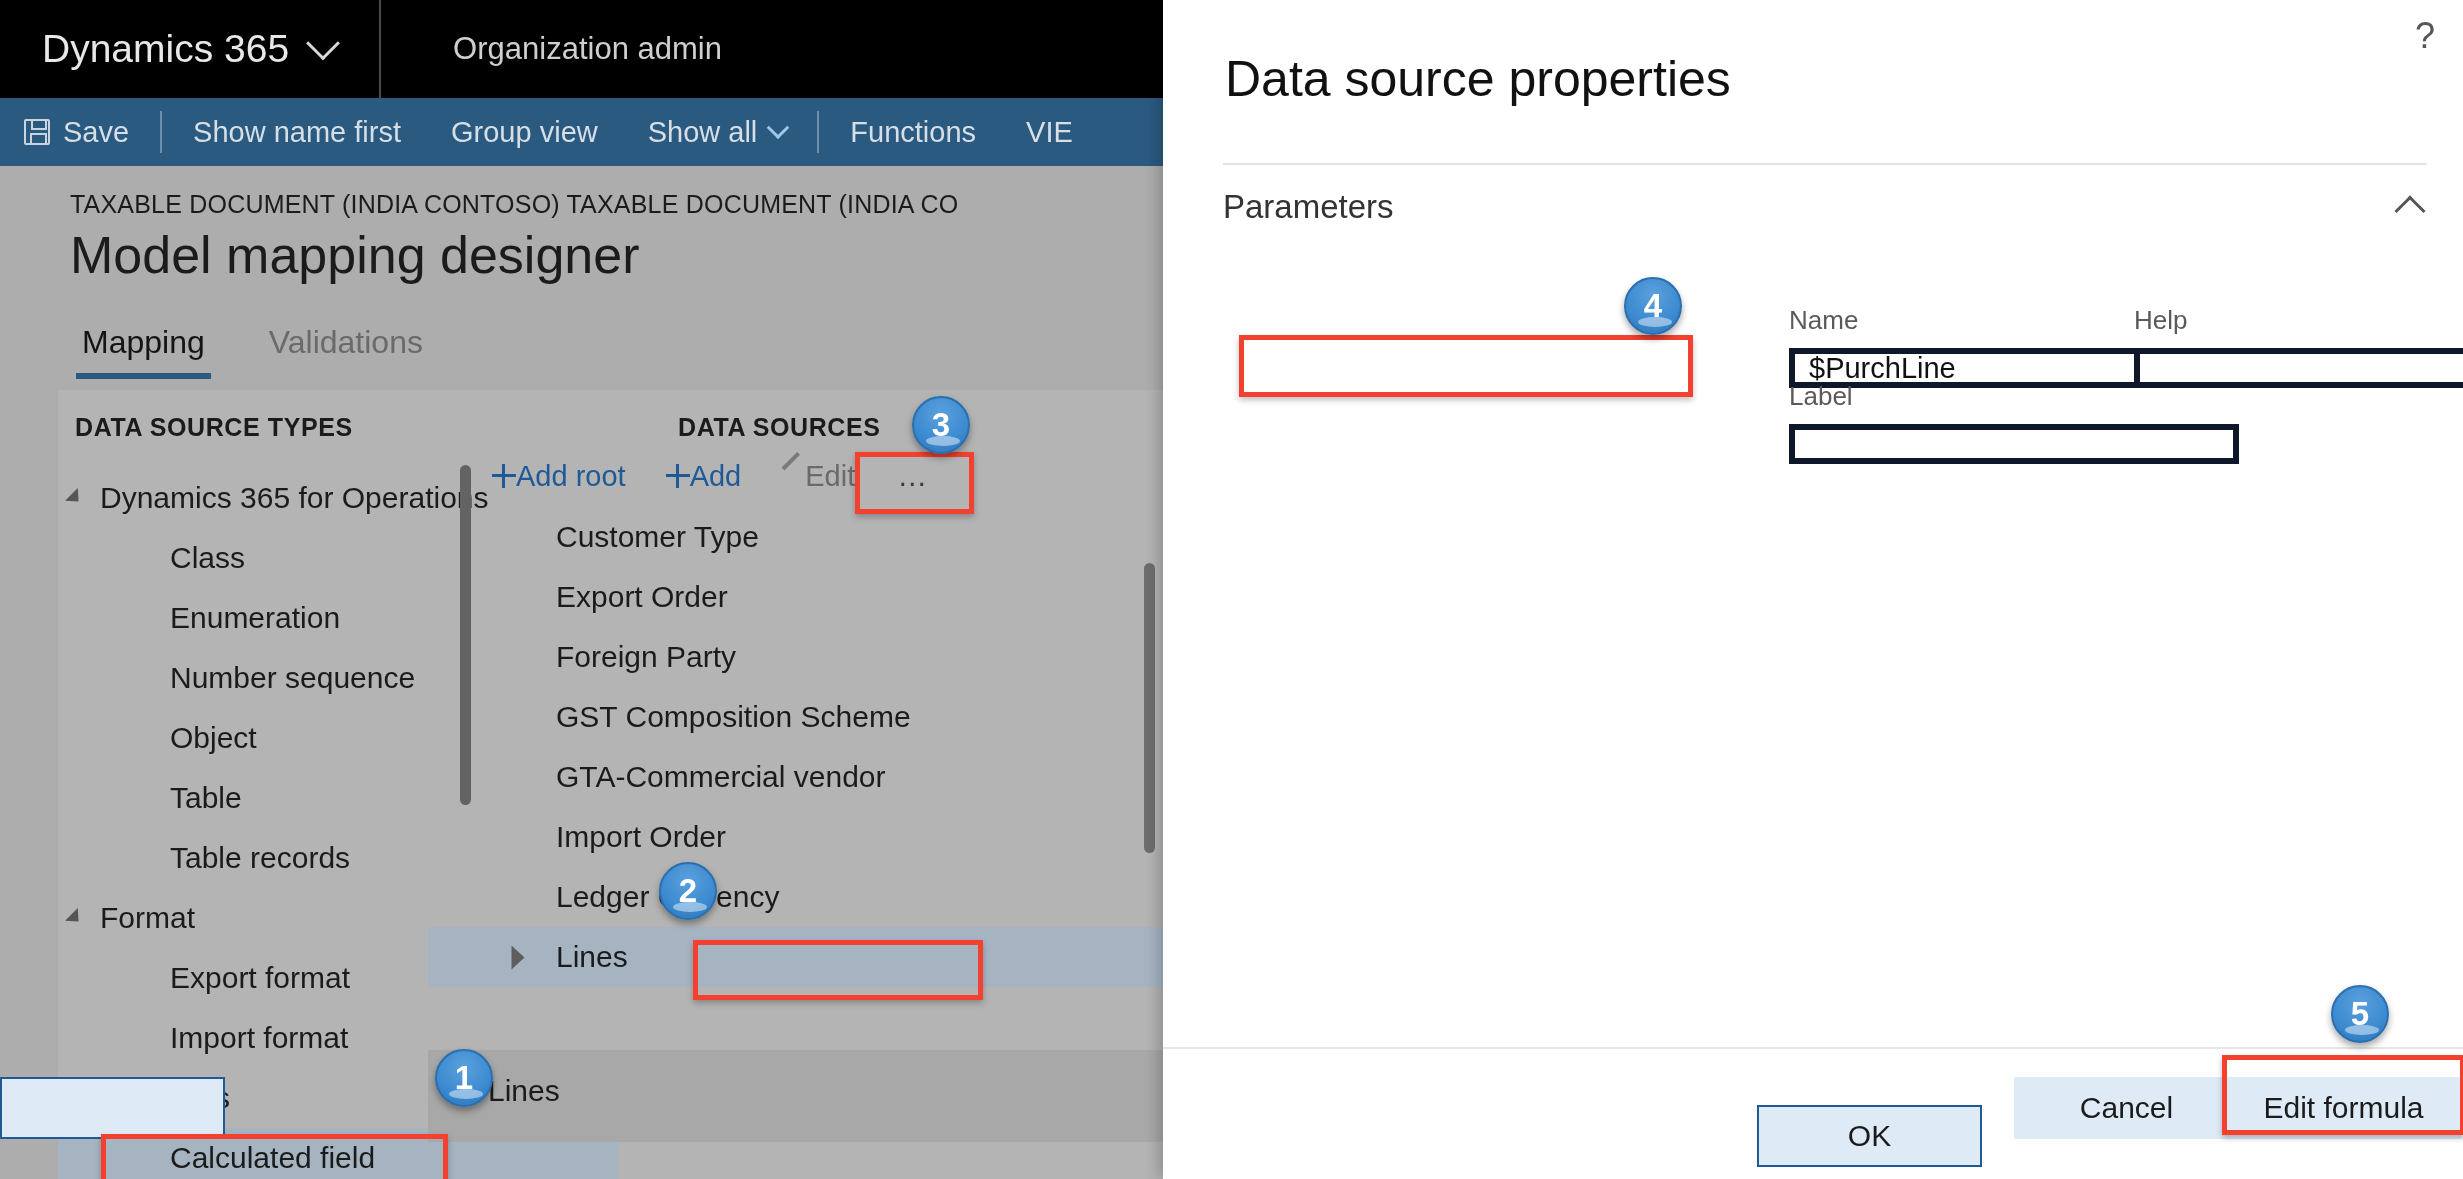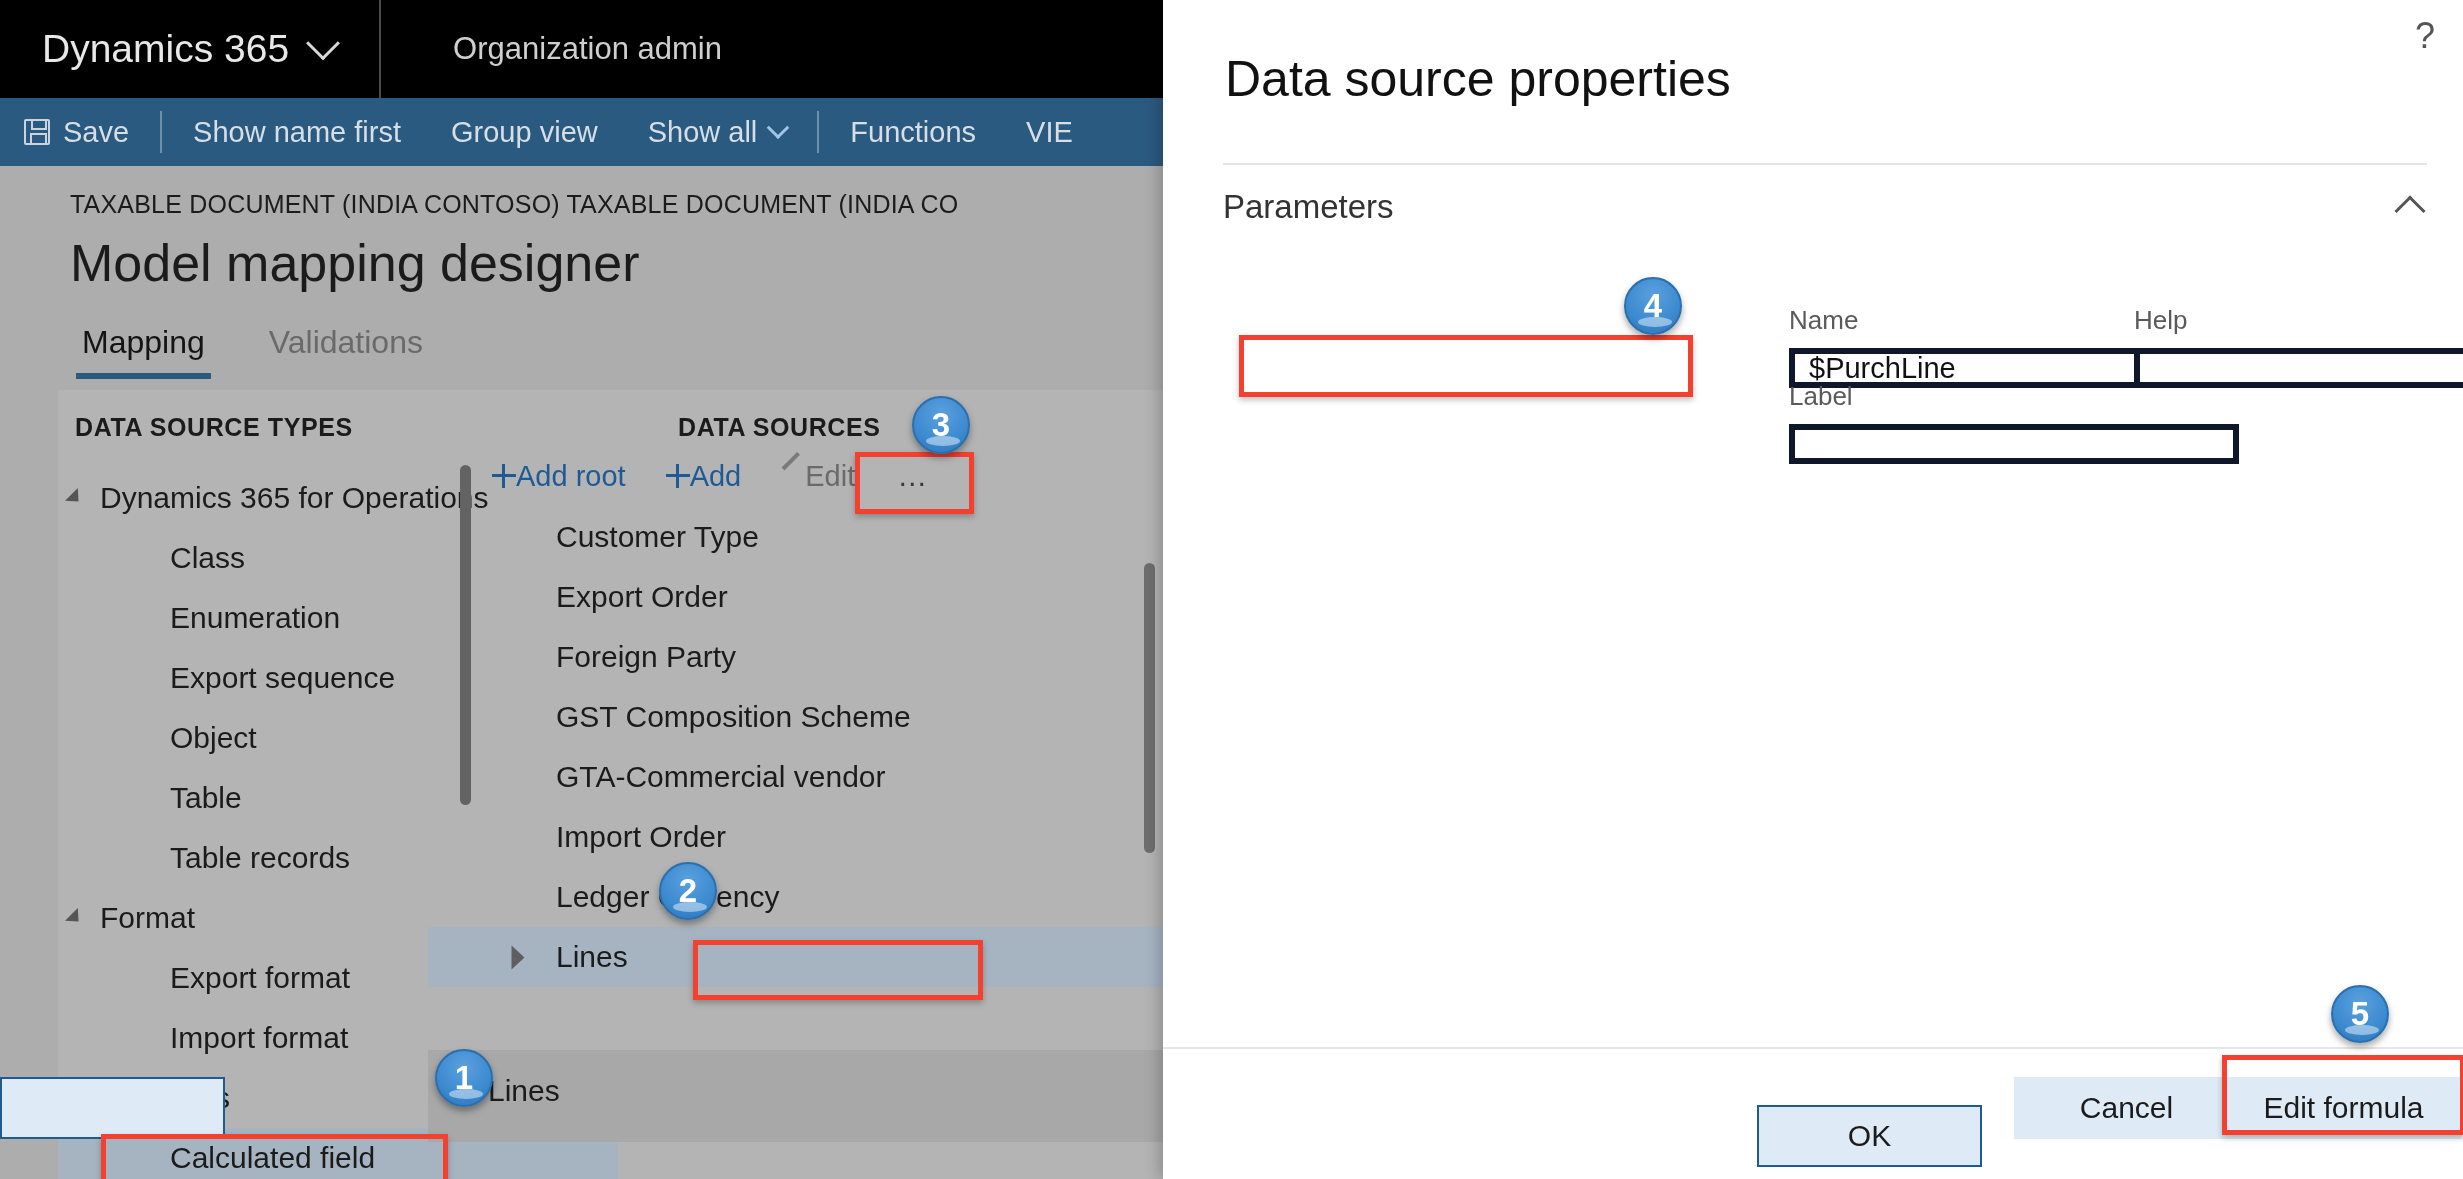--- a/index.html
+++ b/index.html
@@ -76,21 +76,21 @@
   }
 
   
   .page-head { position: absolute; top: 190px; left: 70px; }
   .breadcrumb {
     font-size: 25px; color: #1b1b1b; letter-spacing: .2px;
     white-space: nowrap;
   }
   .page-title {
     font-size: 52px; color: #1b1b1b; font-weight: 300;
-    margin-top: 14px; white-space: nowrap;
+    margin-top: 6px; white-space: nowrap;
   }
 
   
   .tabs { position: absolute; top: 324px; left: 58px; display: flex; gap: 16px; }
   .tab {
     font-size: 32px; color: #6a6a6a; padding: 0 24px 18px 24px;
     position: relative;
   }
   .tab.active { color: #141414; }
   .tab.active::after {
@@ -341,21 +341,21 @@
           <span class="tri-open"></span>
           <span>Dynamics 365 for Operations</span>
         </div>
         <div class="tree-row indent2">
           <span>Class</span>
         </div>
         <div class="tree-row indent2">
           <span>Enumeration</span>
         </div>
         <div class="tree-row indent2">
-          <span>Export sequence</span>
+          <span>Number sequence</span>
         </div>
         <div class="tree-row indent2">
           <span>Object</span>
         </div>
         <div class="tree-row indent2">
           <span>Table</span>
         </div>
         <div class="tree-row indent2">
           <span>Table records</span>
         </div>

